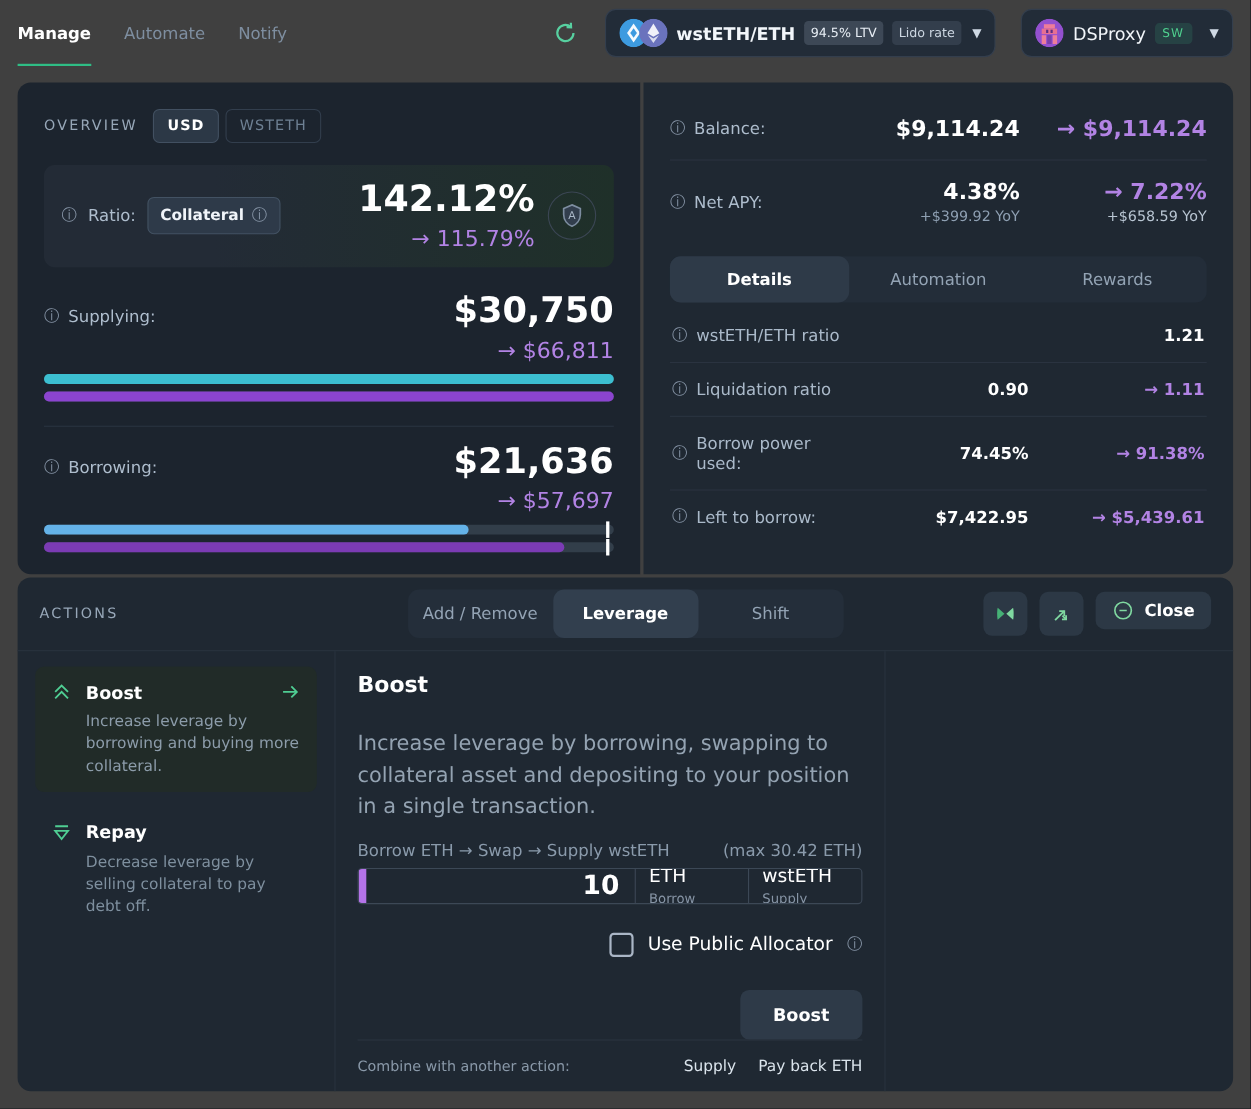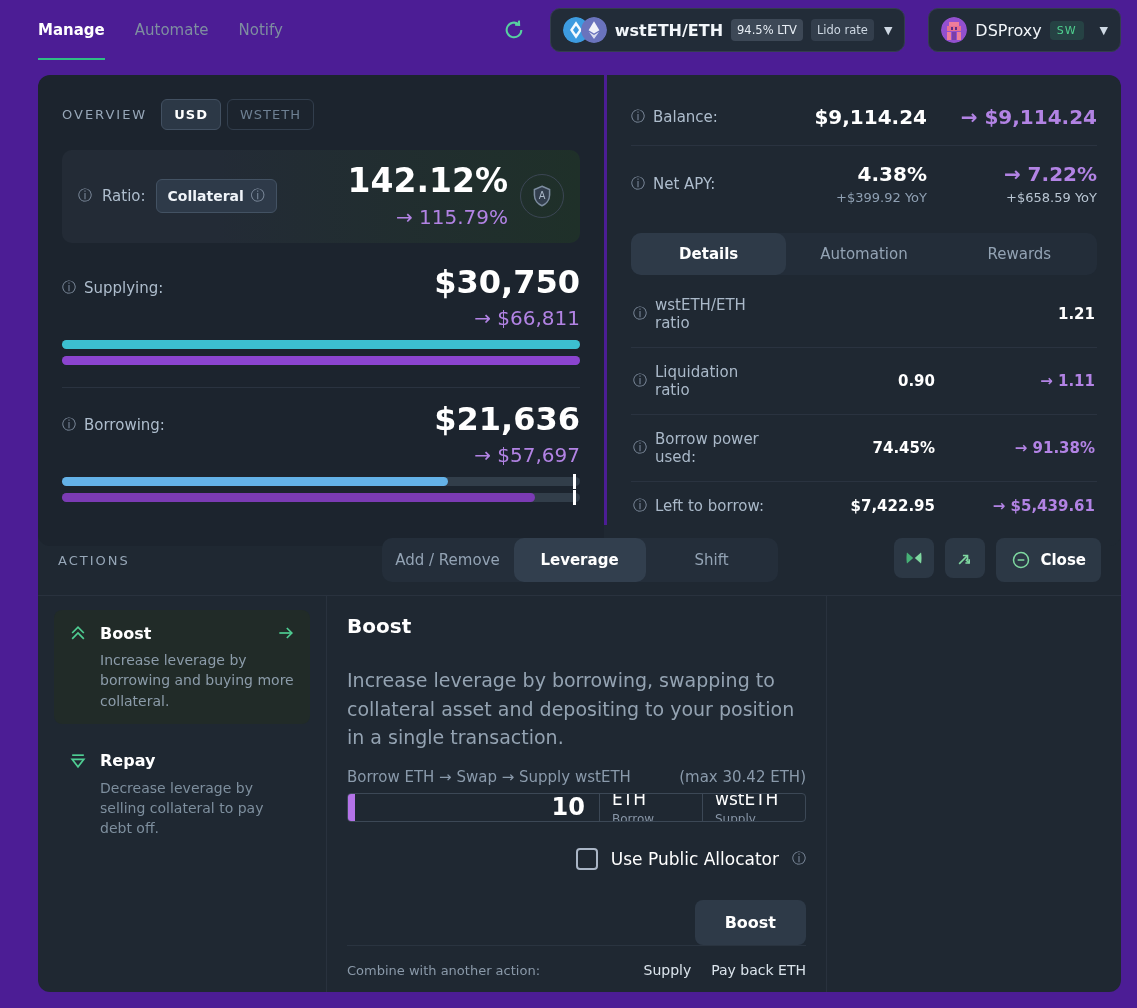--- a/index.html
+++ b/index.html
@@ -1,20 +1,20 @@
 <!DOCTYPE html>
 <html><head>
 <meta charset="utf-8">
 <style>
   * { margin:0; padding:0; box-sizing:border-box; }
   html,body { background:#0a0f15; }
   .page {
-    width:1137px; height:1008px; background:#4c1d95;
+    width:1137px; height:1008px; background:#404040;
     font-family:"DejaVu Sans","Liberation Sans",sans-serif;
-    color:#eef3f8; overflow:hidden; position:relative;padding-left:22px;
+    color:#eef3f8; overflow:hidden; position:relative;
   }
   
   .topnav { height:60px; display:flex; align-items:center; padding:0 16px; }
   .nav-tabs { display:flex; gap:30px; height:100%; }
   .nav-tab { display:flex; align-items:center; font-size:15px; color:#7e8ea0;
     border-bottom:2px solid transparent; cursor:pointer; padding-top:2px; }
   .nav-tab.active { color:#ffffff; font-weight:bold; border-bottom-color:#2fbd85; }
   .header-right { margin-left:auto; display:flex; align-items:center; gap:23px; }
   .icon-plain { width:26px; height:26px; display:flex; align-items:center; justify-content:center; cursor:pointer; }
   .pill { display:flex; align-items:center; gap:8px; background:#222c38; border:1px solid #333e4d;
@@ -91,21 +91,21 @@
   .actions-head { position:relative; display:flex; align-items:center; padding:13px 20px; }
   .actions-title { font-size:13px; letter-spacing:2px; color:#97a7b8; }
   .action-tabs { position:absolute; left:50%; transform:translateX(-50%); width:396px;
     background:#242e3a; border-radius:10px; display:flex; height:44px; }
   .action-tab { flex:1; display:flex; align-items:center; justify-content:center; font-size:15px;
     color:#93a3b4; cursor:pointer; border-radius:10px; }
   .action-tab.active { background:#323f4e; color:#ffffff; font-weight:bold; }
   .head-icons { margin-left:auto; display:flex; gap:11px; }
   .icon-btn { width:40px; height:40px; background:#2c3845; border-radius:8px;
     display:flex; align-items:center; justify-content:center; cursor:pointer; }
-  .close-btn { height:44px; background:#2c3845; border-radius:8px; display:flex; align-items:center;
+  .close-btn { height:34px; background:#2c3845; border-radius:8px; display:flex; align-items:center;
     gap:9px; padding:0 15px; font-size:15px; font-weight:bold; color:#ffffff; cursor:pointer; }
   .actions-divider { border:0; border-top:1px solid #29323e; }
   .actions-body { flex:1; display:flex; min-height:0; }
   .action-list { width:289px; padding:14px 16px; border-right:1px solid #29323e; }
   .action-item { padding:13px 14px; border-radius:8px; cursor:pointer; margin-bottom:14px; }
   .action-item.selected { background:#212b28; }
   .action-item-head { display:flex; align-items:center; gap:12px; }
   .action-item-title { font-size:16px; font-weight:bold; color:#ffffff; }
   .action-item-arrow { margin-left:auto; }
   .action-item-desc { margin-top:7px; font-size:14px; line-height:1.45; color:#8c9caa; padding-left:32px; }

